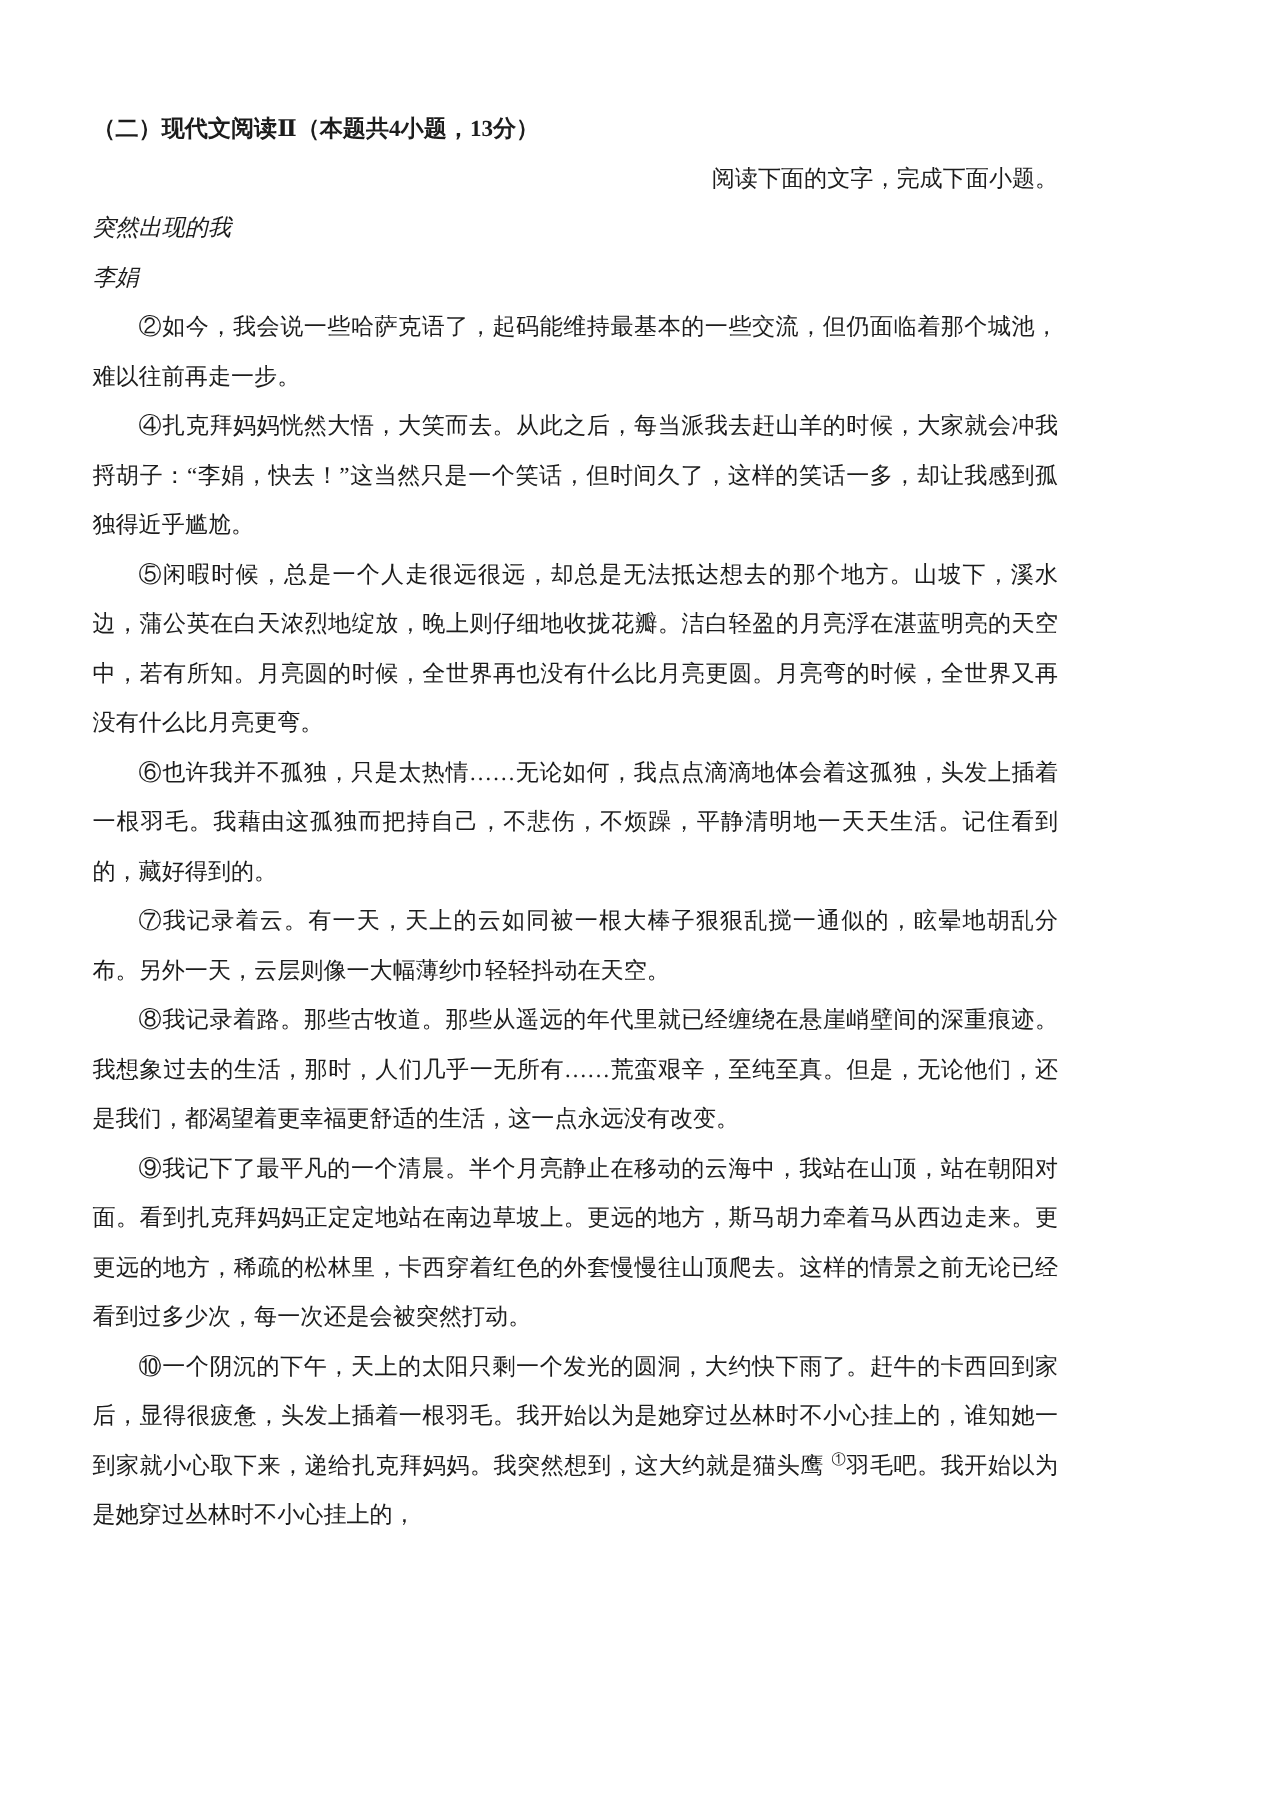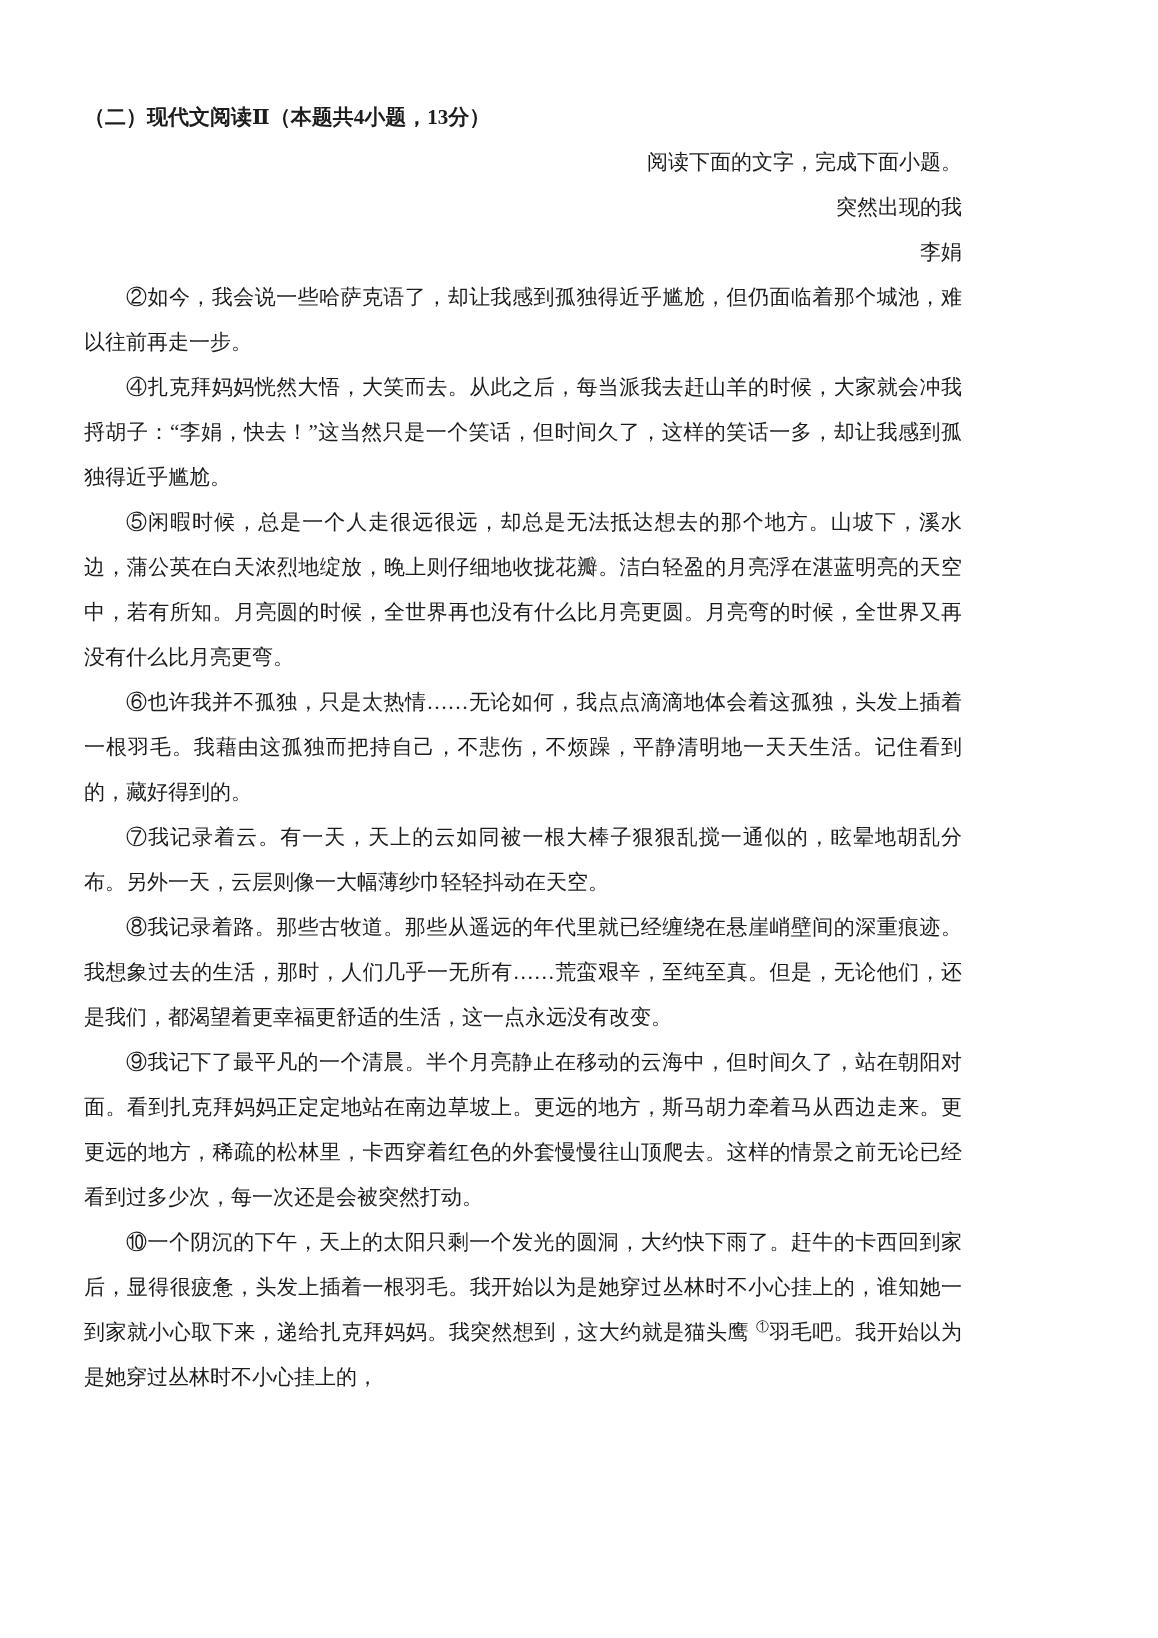--- a/index.html
+++ b/index.html
@@ -27,21 +27,22 @@
     margin: 0;
   }
   .section-heading {
     font-weight: bold;
     text-align: left;
   }
   .instruction {
     text-align: right;
   }
   .centered {
-    text-align: right;
+    text-align: left;
+    font-style: italic;
   }
   .para {
     font-size: 21px;
     line-height: 45px;
     margin: 0;
     text-align: justify;
     text-indent: 42px;
     word-break: break-all;
   }
   sup.fn {
@@ -58,32 +59,32 @@
 
   <p class="line section-heading">（二）现代文阅读Ⅱ（本题共4小题，13分）</p>
 
   <p class="line instruction">阅读下面的文字，完成下面小题。</p>
 
   <p class="line centered">突然出现的我</p>
 
   <p class="line centered">李娟</p>
 
 
-  <p class="para">②如今，我会说一些哈萨克语了，却让我感到孤独得近乎尴尬，但仍面临着那个城池，难以往前再走一步。</p>
+  <p class="para">②如今，我会说一些哈萨克语了，起码能维持最基本的一些交流，但仍面临着那个城池，难以往前再走一步。</p>
 
 
   <p class="para">④扎克拜妈妈恍然大悟，大笑而去。从此之后，每当派我去赶山羊的时候，大家就会冲我捋胡子：“李娟，快去！”这当然只是一个笑话，但时间久了，这样的笑话一多，却让我感到孤独得近乎尴尬。</p>
 
   <p class="para">⑤闲暇时候，总是一个人走很远很远，却总是无法抵达想去的那个地方。山坡下，溪水边，蒲公英在白天浓烈地绽放，晚上则仔细地收拢花瓣。洁白轻盈的月亮浮在湛蓝明亮的天空中，若有所知。月亮圆的时候，全世界再也没有什么比月亮更圆。月亮弯的时候，全世界又再没有什么比月亮更弯。</p>
 
   <p class="para">⑥也许我并不孤独，只是太热情……无论如何，我点点滴滴地体会着这孤独，头发上插着一根羽毛。我藉由这孤独而把持自己，不悲伤，不烦躁，平静清明地一天天生活。记住看到的，藏好得到的。</p>
 
   <p class="para">⑦我记录着云。有一天，天上的云如同被一根大棒子狠狠乱搅一通似的，眩晕地胡乱分布。另外一天，云层则像一大幅薄纱巾轻轻抖动在天空。</p>
 
   <p class="para">⑧我记录着路。那些古牧道。那些从遥远的年代里就已经缠绕在悬崖峭壁间的深重痕迹。我想象过去的生活，那时，人们几乎一无所有……荒蛮艰辛，至纯至真。但是，无论他们，还是我们，都渴望着更幸福更舒适的生活，这一点永远没有改变。</p>
 
-  <p class="para">⑨我记下了最平凡的一个清晨。半个月亮静止在移动的云海中，但时间久了，站在朝阳对面。看到扎克拜妈妈正定定地站在南边草坡上。更远的地方，斯马胡力牵着马从西边走来。更更远的地方，稀疏的松林里，卡西穿着红色的外套慢慢往山顶爬去。这样的情景之前无论已经看到过多少次，每一次还是会被突然打动。</p>
+  <p class="para">⑨我记下了最平凡的一个清晨。半个月亮静止在移动的云海中，我站在山顶，站在朝阳对面。看到扎克拜妈妈正定定地站在南边草坡上。更远的地方，斯马胡力牵着马从西边走来。更更远的地方，稀疏的松林里，卡西穿着红色的外套慢慢往山顶爬去。这样的情景之前无论已经看到过多少次，每一次还是会被突然打动。</p>
 
   <p class="para">
     <span>⑩一个阴沉的下午，天上的太阳只剩一个发光的圆洞，大约快下雨了。赶牛的卡西回到家后，显得很疲惫，头发上插着一根羽毛。我开始以为是她穿过丛林时不小心挂上的，谁知她一到家就小心取下来，递给扎克拜妈妈。我突然想到，这大约就是猫头鹰</span><sup class="fn">①</sup><span>羽毛吧。我开始以为是她穿过丛林时不小心挂上的，</span>
   </p>
 
 </div>
 
 </body></html>

